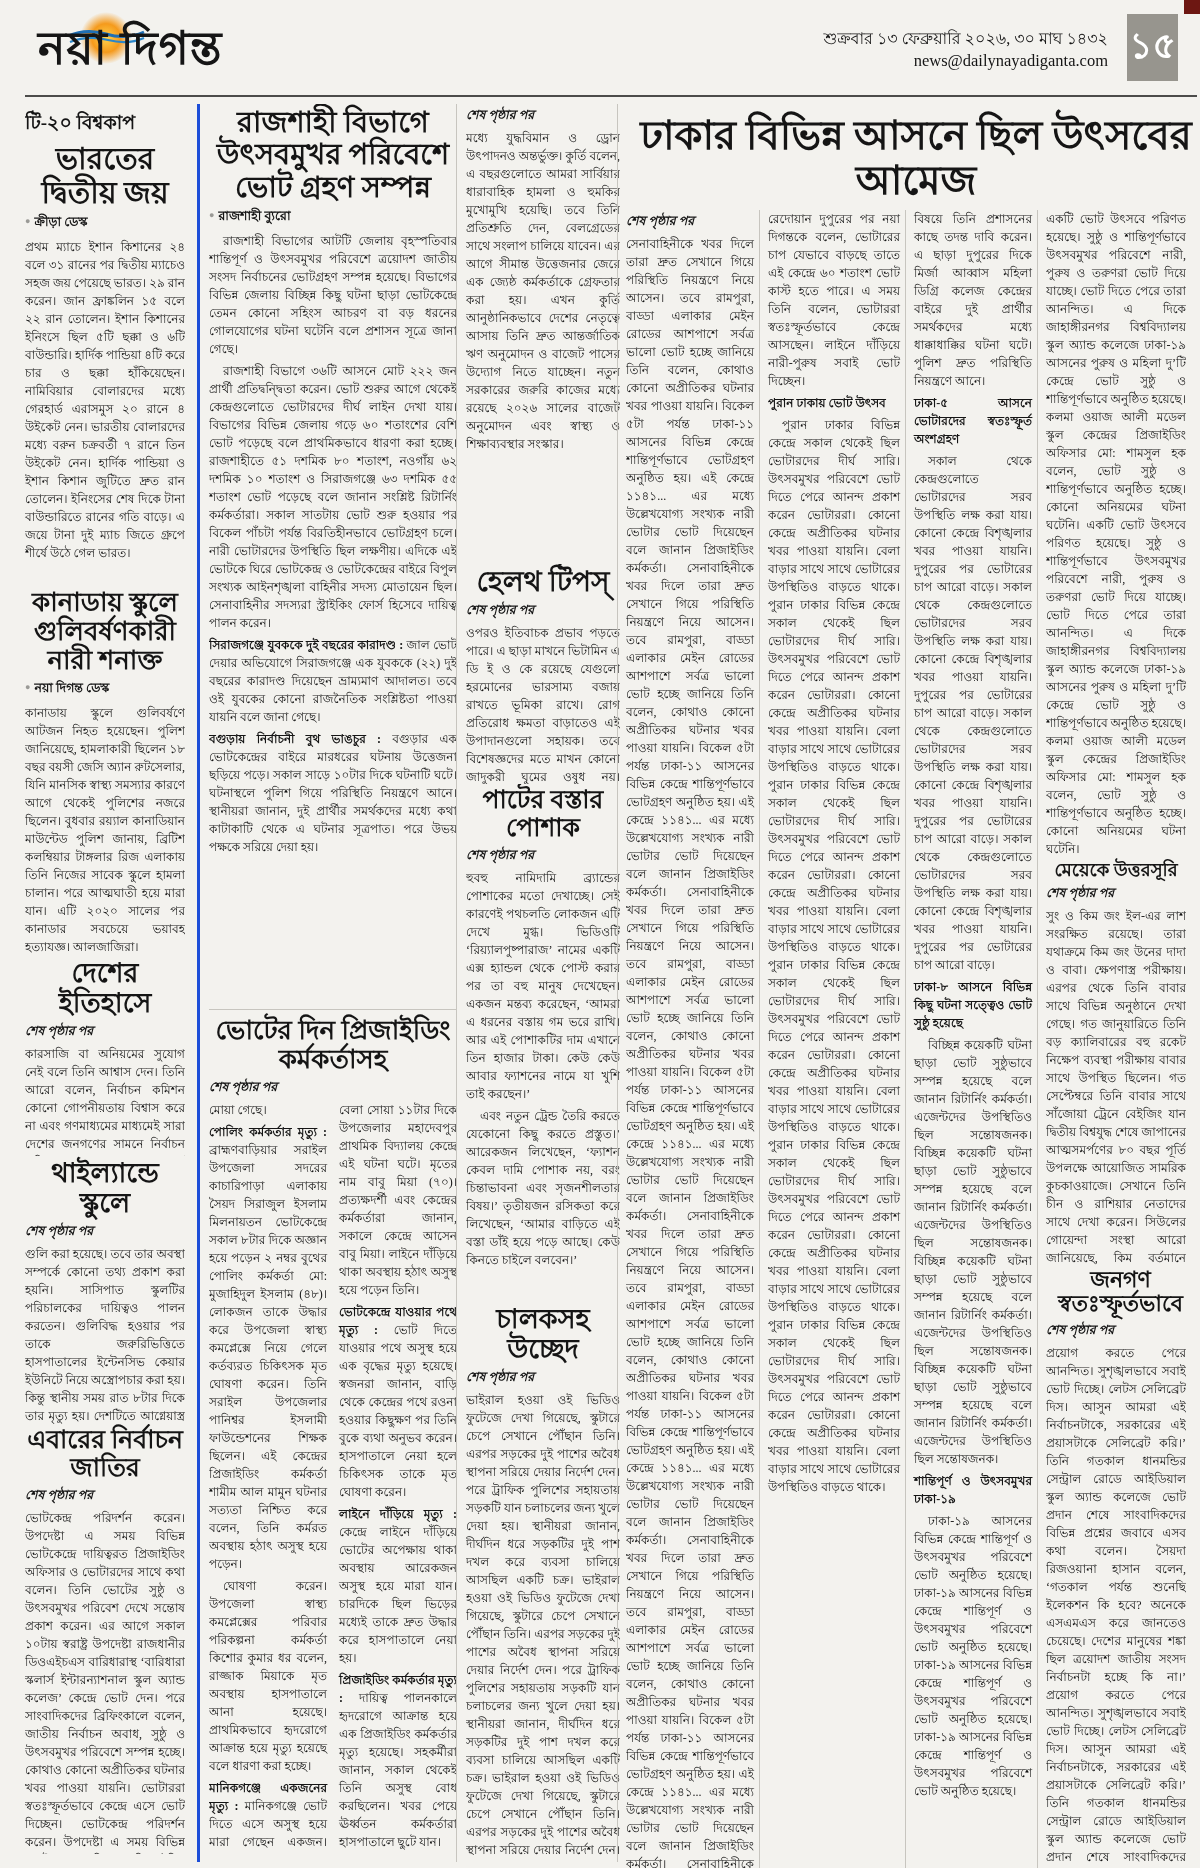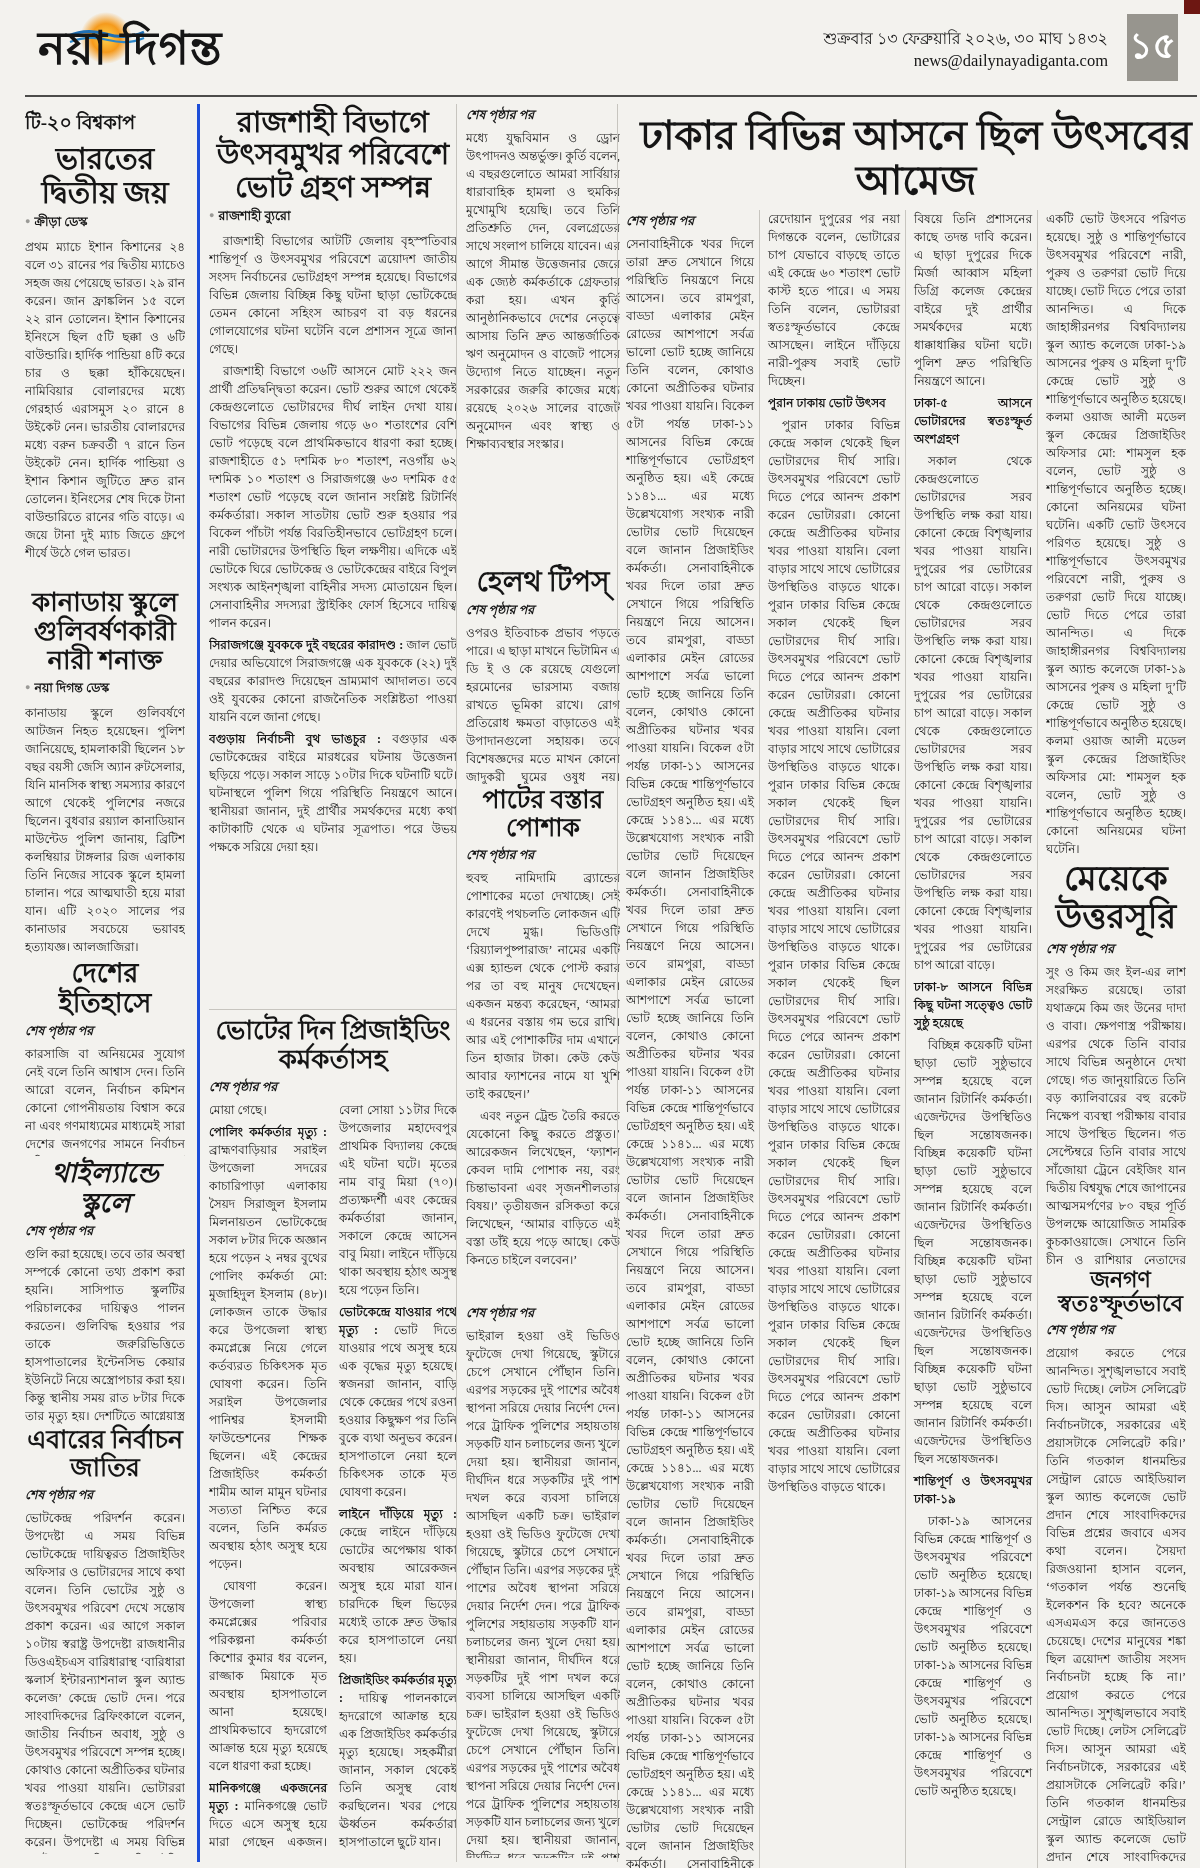--- a/index.html
+++ b/index.html
@@ -82,21 +82,21 @@
       <div class="hl" style="font-size:26px;">কানাডায় স্কুলে গুলিবর্ষণকারী নারী শনাক্ত</div>
       <div class="byline"><span class="dot">●</span><span>নয়া দিগন্ত ডেস্ক</span></div>
       <div class="bd">কানাডায় স্কুলে গুলিবর্ষণে আটজন নিহত হয়েছেন। পুলিশ জানিয়েছে, হামলাকারী ছিলেন ১৮ বছর বয়সী জেসি অ্যান রুটসেলার, যিনি মানসিক স্বাস্থ্য সমস্যার কারণে আগে থেকেই পুলিশের নজরে ছিলেন। বুধবার রয়্যাল কানাডিয়ান মাউন্টেড পুলিশ জানায়, ব্রিটিশ কলম্বিয়ার টাঙ্গলার রিজ এলাকায় তিনি নিজের সাবেক স্কুলে হামলা চালান। পরে আত্মঘাতী হয়ে মারা যান। এটি ২০২০ সালের পর কানাডার সবচেয়ে ভয়াবহ হত্যাযজ্ঞ। আলজাজিরা।</div>
     </div>
     <div class="art" style="height:200px;">
       <div class="hl" style="font-size:27px;">দেশের ইতিহাসে</div>
       <div class="cont">শেষ পৃষ্ঠার পর</div>
       <div class="bd">কারসাজি বা অনিয়মের সুযোগ নেই বলে তিনি আশ্বাস দেন। তিনি আরো বলেন, নির্বাচন কমিশন কোনো গোপনীয়তায় বিশ্বাস করে না এবং গণমাধ্যমের মাধ্যমেই সারা দেশের জনগণের সামনে নির্বাচন প্রক্রিয়া ও ফলাফল সম্পূর্ণ স্বচ্ছভাবে তুলে ধরতে প্রতিশ্রুতিবদ্ধ। সিইসি দাবি করেন, অতীতের বিতর্কিত নির্বাচনগুলোর তুলনায় এবারের নির্বাচন যেকোনো মানদণ্ডে অধিক গ্রহণযোগ্য ও আস্থাযোগ্য হিসেবে বিবেচিত হবে।</div>
     </div>
     <div class="art" style="height:268px;">
-      <div class="hl" style="font-size:27px;font-style:italic;">থাইল্যান্ডে স্কুলে</div>
+      <div class="hl" style="font-size:27px;">থাইল্যান্ডে স্কুলে</div>
       <div class="cont">শেষ পৃষ্ঠার পর</div>
       <div class="bd">গুলি করা হয়েছে। তবে তার অবস্থা সম্পর্কে কোনো তথ্য প্রকাশ করা হয়নি। সাসিপাত স্কুলটির পরিচালকের দায়িত্বও পালন করতেন। গুলিবিদ্ধ হওয়ার পর তাকে জরুরিভিত্তিতে হাসপাতালের ইন্টেনসিভ কেয়ার ইউনিটে নিয়ে অস্ত্রোপচার করা হয়। কিন্তু স্থানীয় সময় রাত ৮টার দিকে তার মৃত্যু হয়। দেশটিতে আগ্নেয়াস্ত্র আইন তুলনামূলক শিথিল হওয়ায় বন্দুকের মালিকানা একটি সাধারণ বিষয়। দেশটিতে প্রায়ই বন্দুক সহিংসতার ঘটনা ঘটে।</div>
     </div>
     <div class="art" style="height:430px;">
       <div class="hl" style="font-size:25px;">এবারের নির্বাচন জাতির</div>
       <div class="cont">শেষ পৃষ্ঠার পর</div>
       <div class="bd">ভোটকেন্দ্র পরিদর্শন করেন। উপদেষ্টা এ সময় বিভিন্ন ভোটকেন্দ্রে দায়িত্বরত প্রিজাইডিং অফিসার ও ভোটারদের সাথে কথা বলেন। তিনি ভোটের সুষ্ঠু ও উৎসবমুখর পরিবেশ দেখে সন্তোষ প্রকাশ করেন। এর আগে সকাল ১০টায় স্বরাষ্ট্র উপদেষ্টা রাজধানীর ডিওএইচএস বারিধারাস্থ ‘বারিধারা স্কলার্স ইন্টারন্যাশনাল স্কুল অ্যান্ড কলেজ’ কেন্দ্রে ভোট দেন। পরে সাংবাদিকদের ব্রিফিংকালে বলেন, জাতীয় নির্বাচন অবাধ, সুষ্ঠু ও উৎসবমুখর পরিবেশে সম্পন্ন হচ্ছে। কোথাও কোনো অপ্রীতিকর ঘটনার খবর পাওয়া যায়নি। ভোটাররা স্বতঃস্ফূর্তভাবে কেন্দ্রে এসে ভোট দিচ্ছেন। ভোটকেন্দ্র পরিদর্শন করেন। উপদেষ্টা এ সময় বিভিন্ন ভোটকেন্দ্রে দায়িত্বরত প্রিজাইডিং অফিসার ও ভোটারদের সাথে কথা বলেন। তিনি ভোটের সুষ্ঠু ও উৎসবমুখর পরিবেশ দেখে সন্তোষ প্রকাশ করেন। এর আগে সকাল ১০টায় স্বরাষ্ট্র উপদেষ্টা রাজধানীর ডিওএইচএস বারিধারাস্থ ‘বারিধারা স্কলার্স ইন্টারন্যাশনাল স্কুল অ্যান্ড কলেজ’ কেন্দ্রে ভোট দেন। পরে সাংবাদিকদের ব্রিফিংকালে বলেন, জাতীয় নির্বাচন অবাধ, সুষ্ঠু ও উৎসবমুখর পরিবেশে সম্পন্ন হচ্ছে। কোথাও কোনো অপ্রীতিকর ঘটনার খবর পাওয়া যায়নি। ভোটাররা স্বতঃস্ফূর্তভাবে কেন্দ্রে এসে ভোট দিচ্ছেন।</div>
     </div>
   </div>
 
@@ -138,20 +138,21 @@
     </div>
     <div class="art" style="height:518px;">
       <div class="hl" style="font-size:25px;">পাটের বস্তার পোশাক</div>
       <div class="cont">শেষ পৃষ্ঠার পর</div>
       <div class="bd">
         <p class="noind">হুবহু নামিদামি ব্র্যান্ডের পোশাকের মতো দেখাচ্ছে। সেই কারণেই পথচলতি লোকজন এটি দেখে মুগ্ধ। ভিডিওটি ‘রিয়্যালপুষ্পারাজ’ নামের একটি এক্স হ্যান্ডল থেকে পোস্ট করার পর তা বহু মানুষ দেখেছেন। একজন মন্তব্য করেছেন, ‘আমরা এ ধরনের বস্তায় গম ভরে রাখি। আর এই পোশাকটির দাম এখানে তিন হাজার টাকা। কেউ কেউ আবার ফ্যাশনের নামে যা খুশি তাই করছেন।’</p>
         <p>এবং নতুন ট্রেন্ড তৈরি করতে যেকোনো কিছু করতে প্রস্তুত।’ আরেকজন লিখেছেন, ‘ফ্যাশন কেবল দামি পোশাক নয়, বরং চিন্তাভাবনা এবং সৃজনশীলতার বিষয়।’ তৃতীয়জন রসিকতা করে লিখেছেন, ‘আমার বাড়িতে এই বস্তা ডাঁই হয়ে পড়ে আছে। কেউ কিনতে চাইলে বলবেন।’</p>
       </div>
     </div>
     <div class="art" style="height:556px;">
+      <div class="hl" style="font-size:27px;">চালকসহ উচ্ছেদ</div>
       <div class="cont">শেষ পৃষ্ঠার পর</div>
       <div class="bd">ভাইরাল হওয়া ওই ভিডিও ফুটেজে দেখা গিয়েছে, স্কুটারে চেপে সেখানে পৌঁছান তিনি। এরপর সড়কের দুই পাশের অবৈধ স্থাপনা সরিয়ে দেয়ার নির্দেশ দেন। পরে ট্রাফিক পুলিশের সহায়তায় সড়কটি যান চলাচলের জন্য খুলে দেয়া হয়। স্থানীয়রা জানান, দীর্ঘদিন ধরে সড়কটির দুই পাশ দখল করে ব্যবসা চালিয়ে আসছিল একটি চক্র। ভাইরাল হওয়া ওই ভিডিও ফুটেজে দেখা গিয়েছে, স্কুটারে চেপে সেখানে পৌঁছান তিনি। এরপর সড়কের দুই পাশের অবৈধ স্থাপনা সরিয়ে দেয়ার নির্দেশ দেন। পরে ট্রাফিক পুলিশের সহায়তায় সড়কটি যান চলাচলের জন্য খুলে দেয়া হয়। স্থানীয়রা জানান, দীর্ঘদিন ধরে সড়কটির দুই পাশ দখল করে ব্যবসা চালিয়ে আসছিল একটি চক্র। ভাইরাল হওয়া ওই ভিডিও ফুটেজে দেখা গিয়েছে, স্কুটারে চেপে সেখানে পৌঁছান তিনি। এরপর সড়কের দুই পাশের অবৈধ স্থাপনা সরিয়ে দেয়ার নির্দেশ দেন। পরে ট্রাফিক পুলিশের সহায়তায় সড়কটি যান চলাচলের জন্য খুলে দেয়া হয়। স্থানীয়রা জানান, দীর্ঘদিন ধরে সড়কটির দুই পাশ দখল করে ব্যবসা চালিয়ে আসছিল একটি চক্র।</div>
     </div>
   </div>
 
   <div class="rsec">
     <div class="hl" style="font-size:40px;margin-top:10px;">ঢাকার বিভিন্ন আসনে ছিল উৎসবের আমেজ</div>
     <div class="rcols">
       <div class="rcol rc1 art" style="height:1668px;">
         <div class="cont">শেষ পৃষ্ঠার পর</div>
@@ -173,21 +174,21 @@
           <p>বিচ্ছিন্ন কয়েকটি ঘটনা ছাড়া ভোট সুষ্ঠুভাবে সম্পন্ন হয়েছে বলে জানান রিটার্নিং কর্মকর্তা। এজেন্টদের উপস্থিতিও ছিল সন্তোষজনক। বিচ্ছিন্ন কয়েকটি ঘটনা ছাড়া ভোট সুষ্ঠুভাবে সম্পন্ন হয়েছে বলে জানান রিটার্নিং কর্মকর্তা। এজেন্টদের উপস্থিতিও ছিল সন্তোষজনক। বিচ্ছিন্ন কয়েকটি ঘটনা ছাড়া ভোট সুষ্ঠুভাবে সম্পন্ন হয়েছে বলে জানান রিটার্নিং কর্মকর্তা। এজেন্টদের উপস্থিতিও ছিল সন্তোষজনক। বিচ্ছিন্ন কয়েকটি ঘটনা ছাড়া ভোট সুষ্ঠুভাবে সম্পন্ন হয়েছে বলে জানান রিটার্নিং কর্মকর্তা। এজেন্টদের উপস্থিতিও ছিল সন্তোষজনক।</p>
           <p class="noind sub">শান্তিপূর্ণ ও উৎসবমুখর ঢাকা-১৯</p>
           <p>ঢাকা-১৯ আসনের বিভিন্ন কেন্দ্রে শান্তিপূর্ণ ও উৎসবমুখর পরিবেশে ভোট অনুষ্ঠিত হয়েছে। ঢাকা-১৯ আসনের বিভিন্ন কেন্দ্রে শান্তিপূর্ণ ও উৎসবমুখর পরিবেশে ভোট অনুষ্ঠিত হয়েছে। ঢাকা-১৯ আসনের বিভিন্ন কেন্দ্রে শান্তিপূর্ণ ও উৎসবমুখর পরিবেশে ভোট অনুষ্ঠিত হয়েছে। ঢাকা-১৯ আসনের বিভিন্ন কেন্দ্রে শান্তিপূর্ণ ও উৎসবমুখর পরিবেশে ভোট অনুষ্ঠিত হয়েছে।</p>
         </div>
       </div>
       <div class="rcol rc4">
         <div class="art" style="height:648px;">
           <div class="bd">একটি ভোট উৎসবে পরিণত হয়েছে। সুষ্ঠু ও শান্তিপূর্ণভাবে উৎসবমুখর পরিবেশে নারী, পুরুষ ও তরুণরা ভোট দিয়ে যাচ্ছে। ভোট দিতে পেরে তারা আনন্দিত। এ দিকে জাহাঙ্গীরনগর বিশ্ববিদ্যালয় স্কুল অ্যান্ড কলেজে ঢাকা-১৯ আসনের পুরুষ ও মহিলা দু’টি কেন্দ্রে ভোট সুষ্ঠু ও শান্তিপূর্ণভাবে অনুষ্ঠিত হয়েছে। কলমা ওয়াজ আলী মডেল স্কুল কেন্দ্রের প্রিজাইডিং অফিসার মো: শামসুল হক বলেন, ভোট সুষ্ঠু ও শান্তিপূর্ণভাবে অনুষ্ঠিত হচ্ছে। কোনো অনিয়মের ঘটনা ঘটেনি। একটি ভোট উৎসবে পরিণত হয়েছে। সুষ্ঠু ও শান্তিপূর্ণভাবে উৎসবমুখর পরিবেশে নারী, পুরুষ ও তরুণরা ভোট দিয়ে যাচ্ছে। ভোট দিতে পেরে তারা আনন্দিত। এ দিকে জাহাঙ্গীরনগর বিশ্ববিদ্যালয় স্কুল অ্যান্ড কলেজে ঢাকা-১৯ আসনের পুরুষ ও মহিলা দু’টি কেন্দ্রে ভোট সুষ্ঠু ও শান্তিপূর্ণভাবে অনুষ্ঠিত হয়েছে। কলমা ওয়াজ আলী মডেল স্কুল কেন্দ্রের প্রিজাইডিং অফিসার মো: শামসুল হক বলেন, ভোট সুষ্ঠু ও শান্তিপূর্ণভাবে অনুষ্ঠিত হচ্ছে। কোনো অনিয়মের ঘটনা ঘটেনি।</div>
         </div>
         <div class="art" style="height:408px;">
-          <div class="hl" style="font-size:34px;">মেয়েকে উত্তরসূরি</div>
+          <div class="hl" style="font-size:18px;">মেয়েকে উত্তরসূরি</div>
           <div class="cont">শেষ পৃষ্ঠার পর</div>
           <div class="bd">সুং ও কিম জং ইল-এর লাশ সংরক্ষিত রয়েছে। তারা যথাক্রমে কিম জং উনের দাদা ও বাবা। ক্ষেপণাস্ত্র পরীক্ষায়। এরপর থেকে তিনি বাবার সাথে বিভিন্ন অনুষ্ঠানে দেখা গেছে। গত জানুয়ারিতে তিনি বড় ক্যালিবারের বহু রকেট নিক্ষেপ ব্যবস্থা পরীক্ষায় বাবার সাথে উপস্থিত ছিলেন। গত সেপ্টেম্বরে তিনি বাবার সাথে সাঁজোয়া ট্রেনে বেইজিং যান দ্বিতীয় বিশ্বযুদ্ধ শেষে জাপানের আত্মসমর্পণের ৮০ বছর পূর্তি উপলক্ষে আয়োজিত সামরিক কুচকাওয়াজে। সেখানে তিনি চীন ও রাশিয়ার নেতাদের সাথে দেখা করেন। সিউলের গোয়েন্দা সংস্থা আরো জানিয়েছে, কিম বর্তমানে একটি বড় সাবমেরিন তৈরির নির্দেশ দিচ্ছেন। এতে ১০টি সাবমেরিন থেকে উৎক্ষেপণযোগ্য ক্ষেপণাস্ত্র বহনের ক্ষমতা থাকতে পারে এবং এটি পারমাণবিক রিয়্যাক্টর দ্বারা চালিত হওয়ার সম্ভাবনা রয়েছে।</div>
         </div>
         <div class="art" style="height:600px;">
           <div class="hl" style="font-size:22px;margin-left:9px;">জনগণ স্বতঃস্ফূর্তভাবে</div>
           <div class="cont">শেষ পৃষ্ঠার পর</div>
           <div class="bd">প্রয়োগ করতে পেরে আনন্দিত। সুশৃঙ্খলভাবে সবাই ভোট দিচ্ছে। লেটস সেলিব্রেট দিস। আসুন আমরা এই নির্বাচনটাকে, সরকারের এই প্রয়াসটাকে সেলিব্রেট করি।’ তিনি গতকাল ধানমন্ডির সেন্ট্রাল রোডে আইডিয়াল স্কুল অ্যান্ড কলেজে ভোট প্রদান শেষে সাংবাদিকদের বিভিন্ন প্রশ্নের জবাবে এসব কথা বলেন। সৈয়দা রিজওয়ানা হাসান বলেন, ‘গতকাল পর্যন্ত শুনেছি ইলেকশন কি হবে? অনেকে এসএমএস করে জানতেও চেয়েছে। দেশের মানুষের শঙ্কা ছিল ত্রয়োদশ জাতীয় সংসদ নির্বাচনটা হচ্ছে কি না।’ প্রয়োগ করতে পেরে আনন্দিত। সুশৃঙ্খলভাবে সবাই ভোট দিচ্ছে। লেটস সেলিব্রেট দিস। আসুন আমরা এই নির্বাচনটাকে, সরকারের এই প্রয়াসটাকে সেলিব্রেট করি।’ তিনি গতকাল ধানমন্ডির সেন্ট্রাল রোডে আইডিয়াল স্কুল অ্যান্ড কলেজে ভোট প্রদান শেষে সাংবাদিকদের বিভিন্ন প্রশ্নের জবাবে এসব কথা বলেন। সৈয়দা রিজওয়ানা হাসান বলেন, ‘গতকাল পর্যন্ত শুনেছি ইলেকশন কি হবে? অনেকে এসএমএস করে জানতেও চেয়েছে। দেশের মানুষের শঙ্কা ছিল ত্রয়োদশ জাতীয় সংসদ নির্বাচনটা হচ্ছে কি না।’</div>
         </div>
       </div>
     </div>

